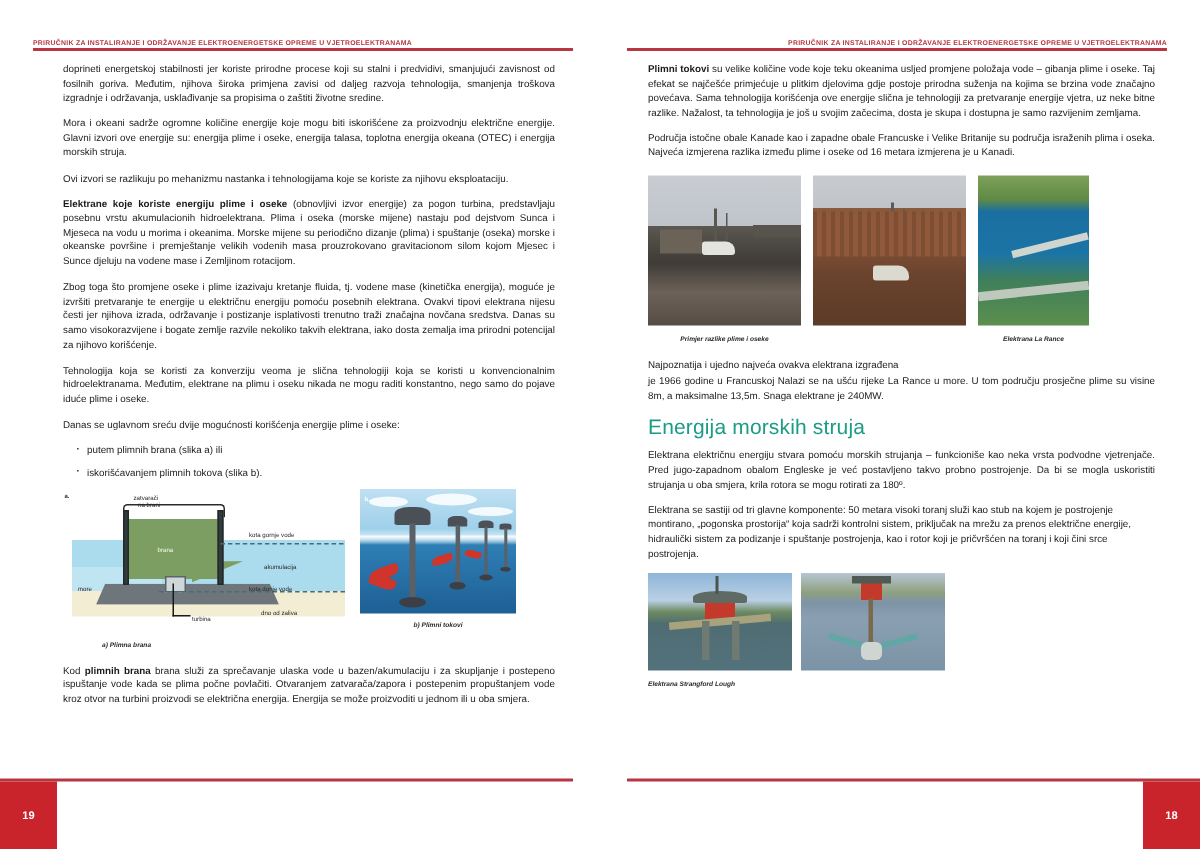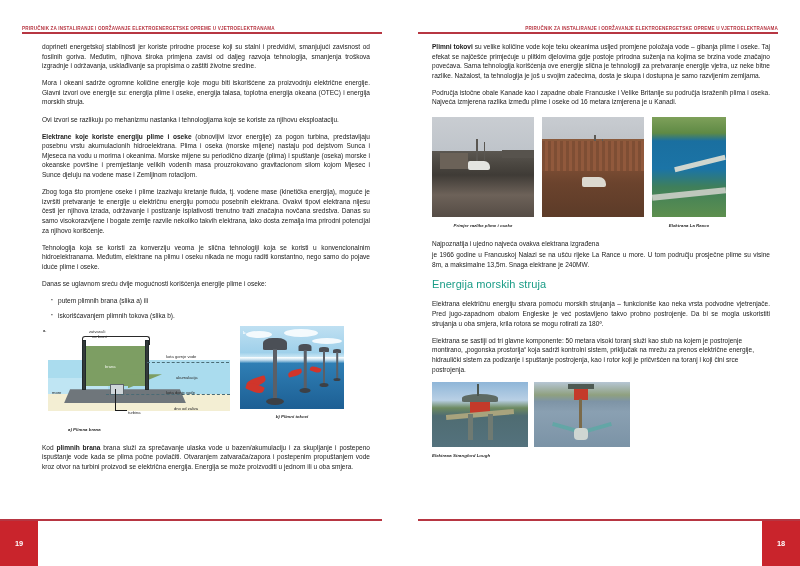--- a/index.html
+++ b/index.html
@@ -89,21 +89,21 @@
   ul.bullets li:before {
     content: "\00B7";
     position: absolute;
     left: -1px;
     top: -0.5px;
     font-weight: bold;
   }
 
   h2.section {
     margin: 10px 0 9px 0;
-    font-size: 11px;
+    font-size: 14px;
     line-height: 11px;
     font-weight: normal;
     color: #1a9c86;
     letter-spacing: 0.1px;
   }
 
   
   .figrow {
     display: flex;
     align-items: flex-start;

